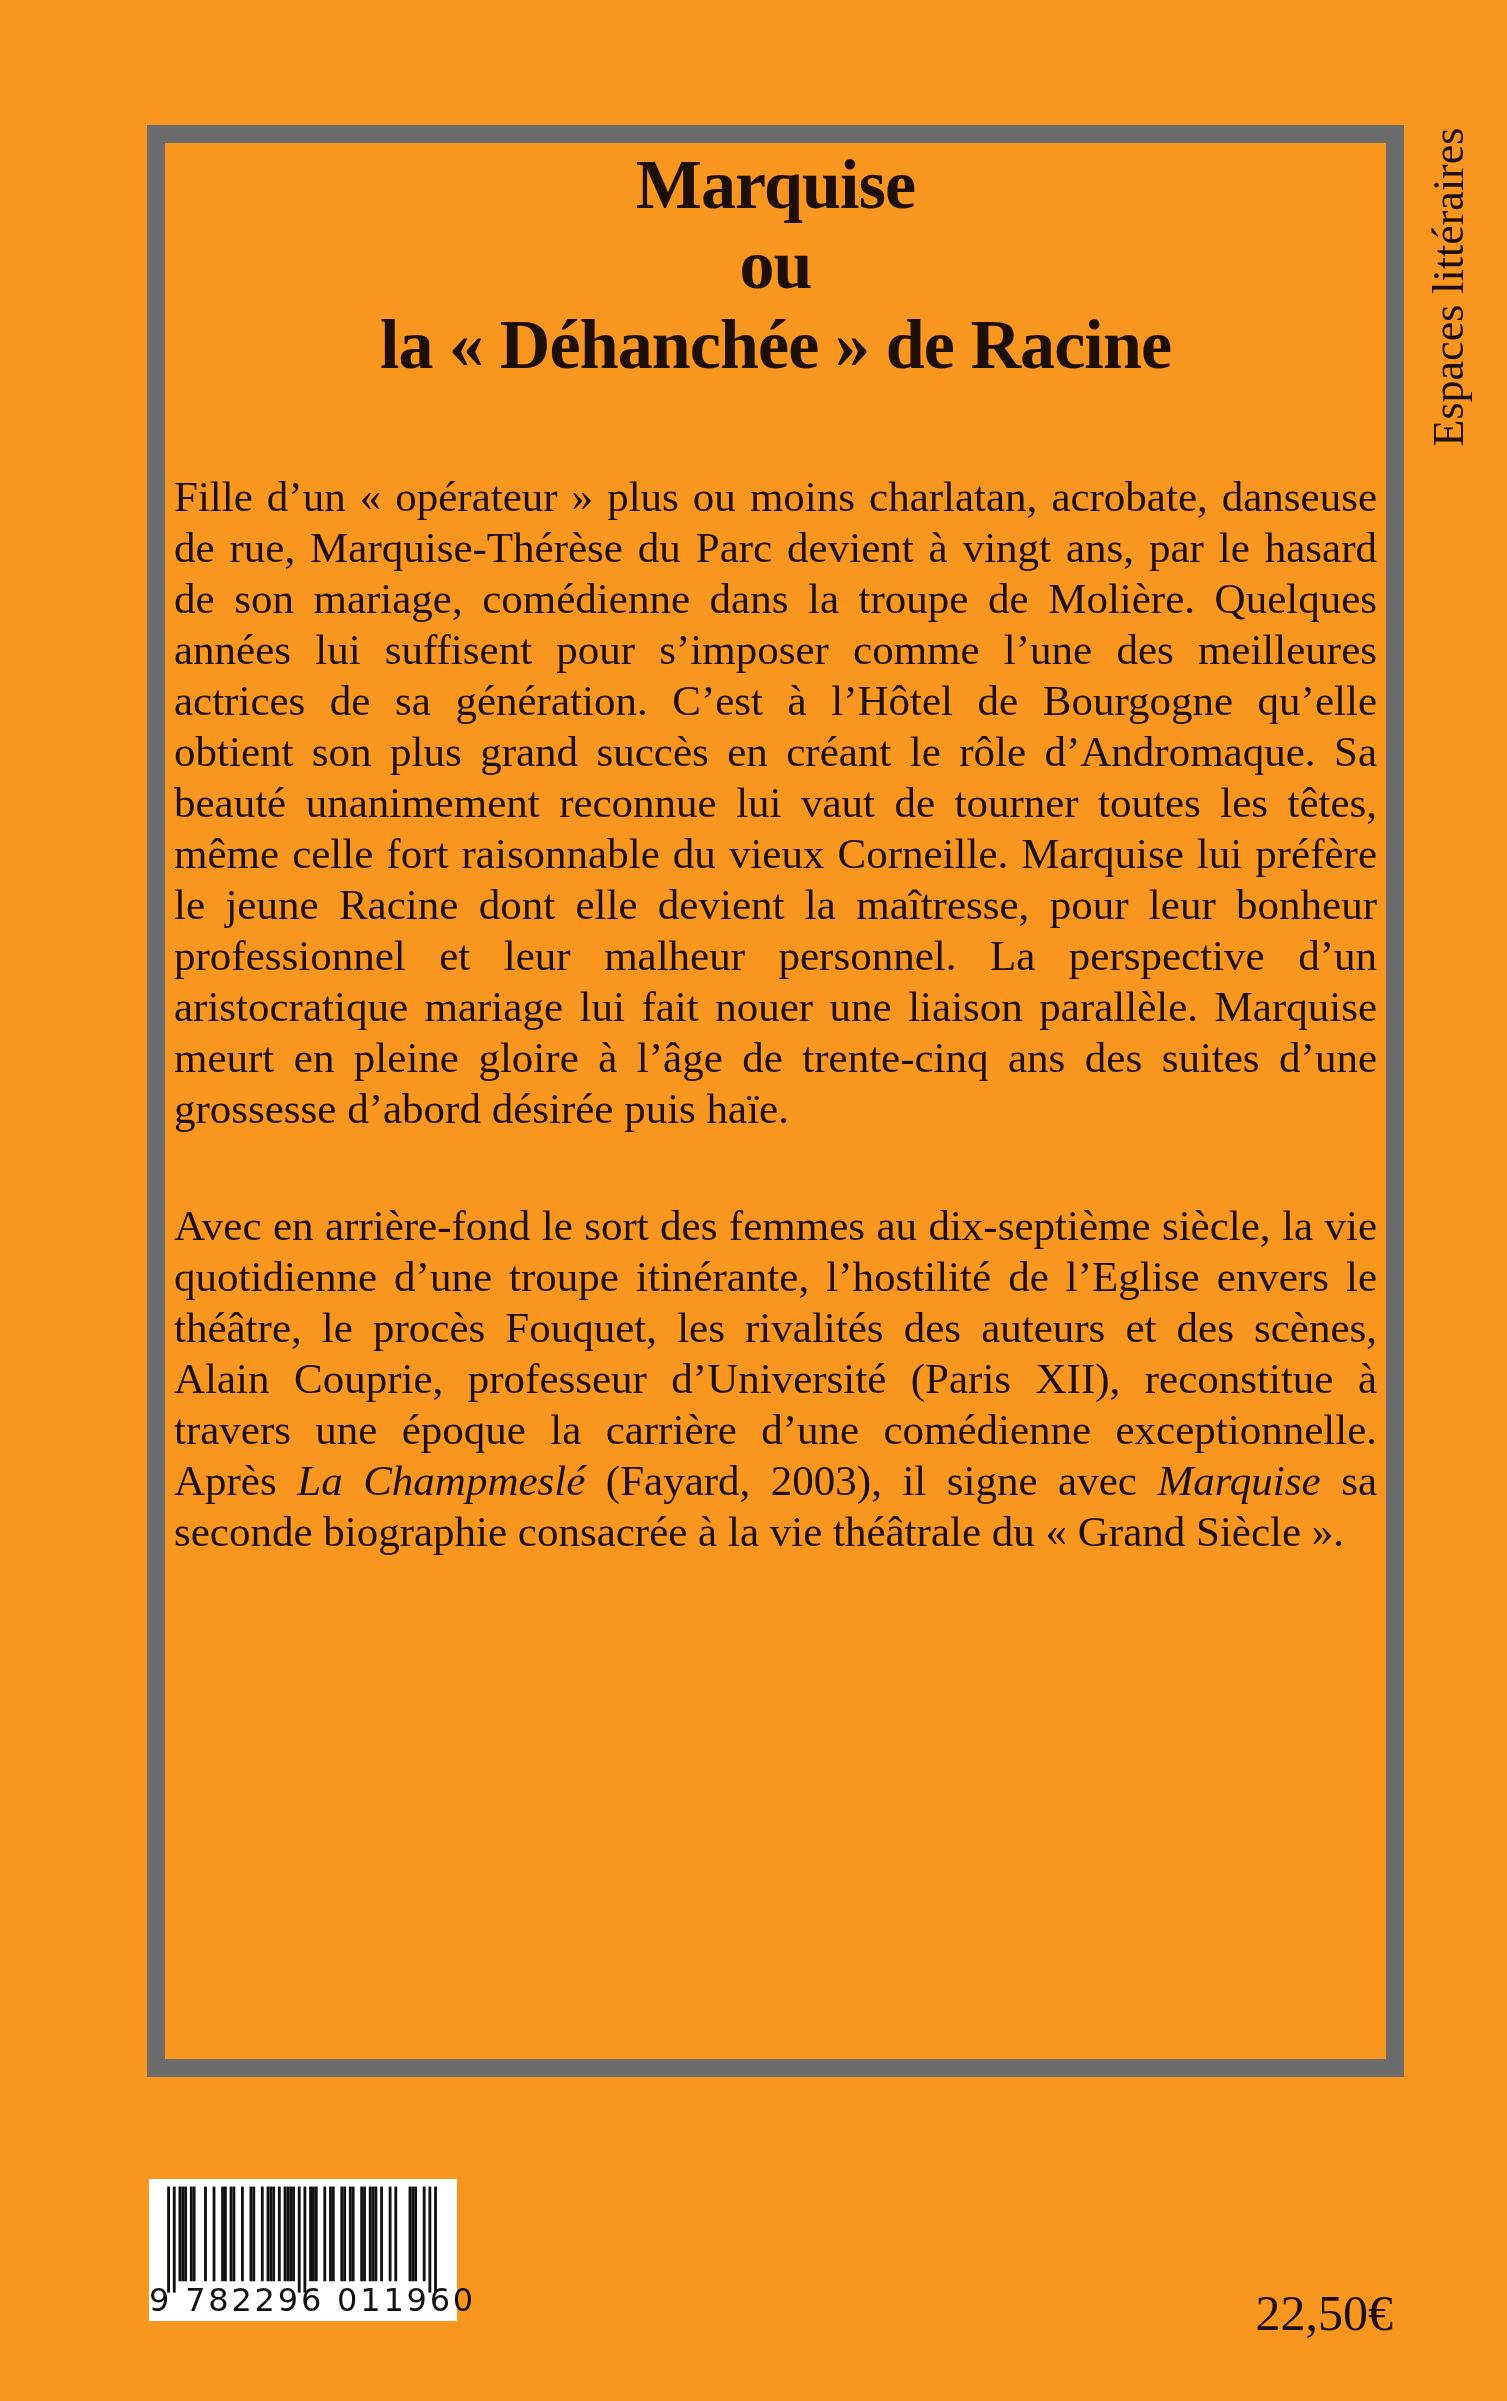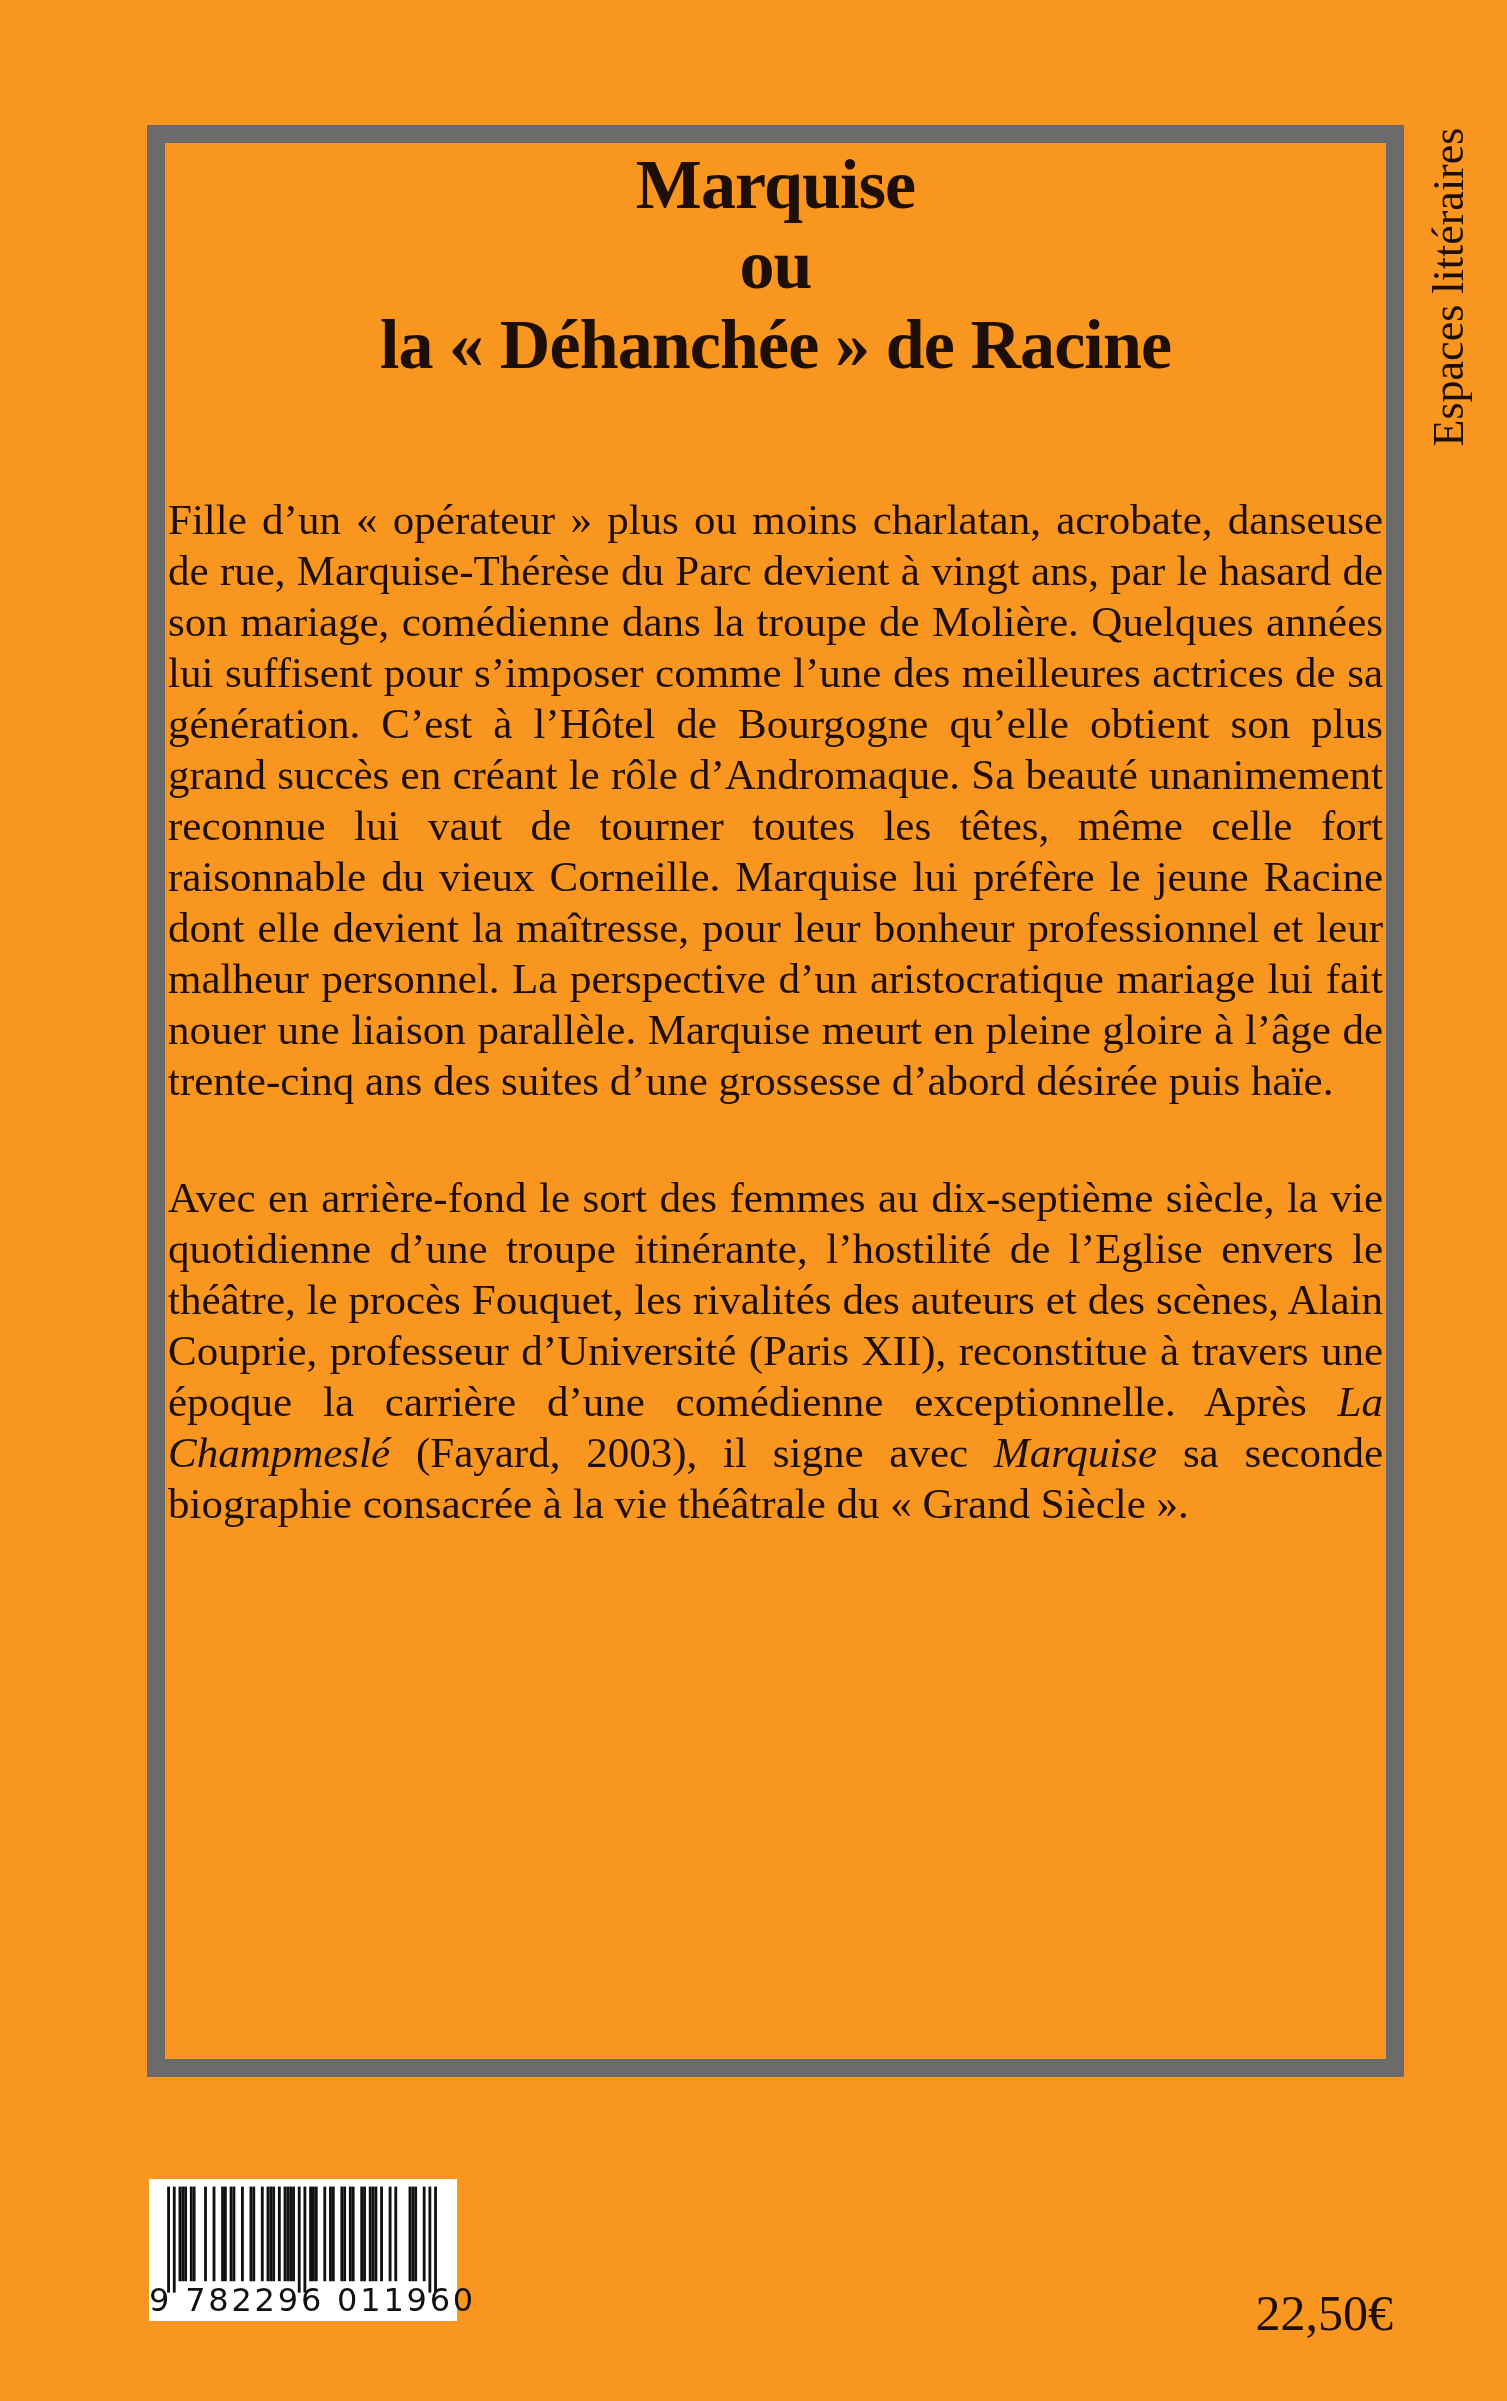--- a/index.html
+++ b/index.html
@@ -16,33 +16,33 @@
     font-family:"Liberation Serif",serif;
     overflow:hidden;
   }
   
   .frame{
     position:absolute;
     left:147px;top:125px;
     width:1257px;height:1952px;
     border:18px solid var(--frame);
     box-sizing:border-box;
-    padding:0 3px;
+    padding:0 9px;
   }
   .title{
     margin:1.9px 0 0 0;
     text-align:center;
     font-size:70px;
     line-height:80px;
     font-weight:bold;
     letter-spacing:-0.9px;
   }
   .t-line{display:block;}
   .para{
-    margin:109px 0 0 0;
+    margin:86px 0 0 0;
     font-size:43px;
     line-height:51px;
     text-align:justify;
     hyphens:none;
   }
   .para.second{margin-top:66px;}
   
   .spine{
     position:absolute;left:1448px;top:287px;width:0;height:0;
   }

